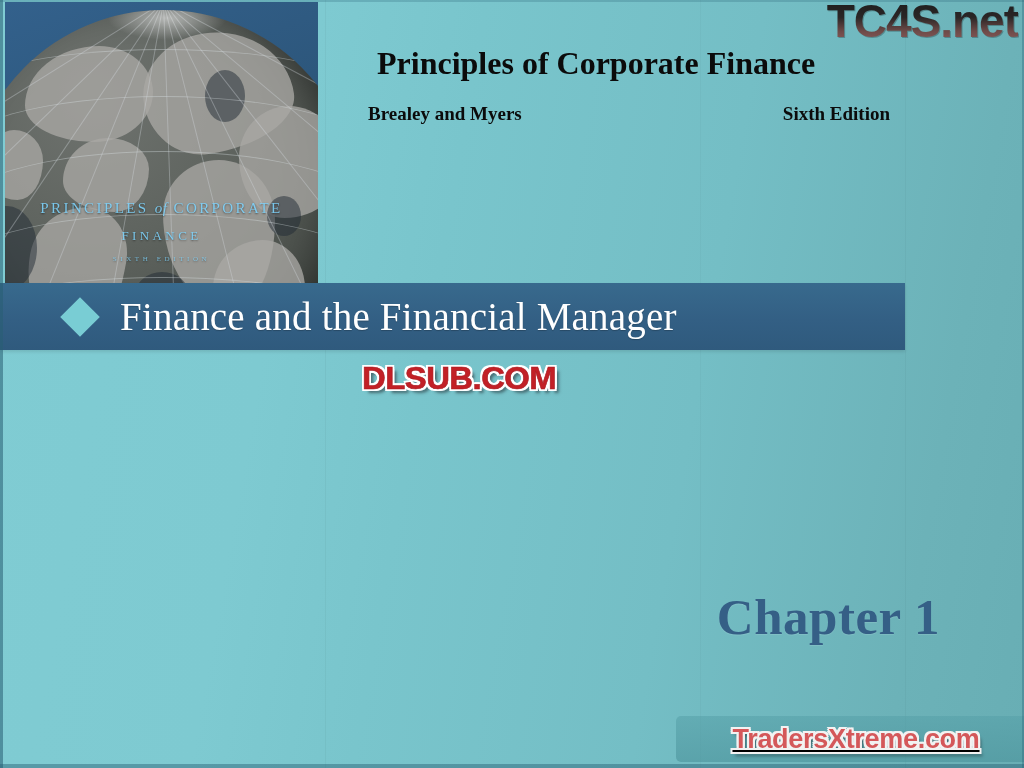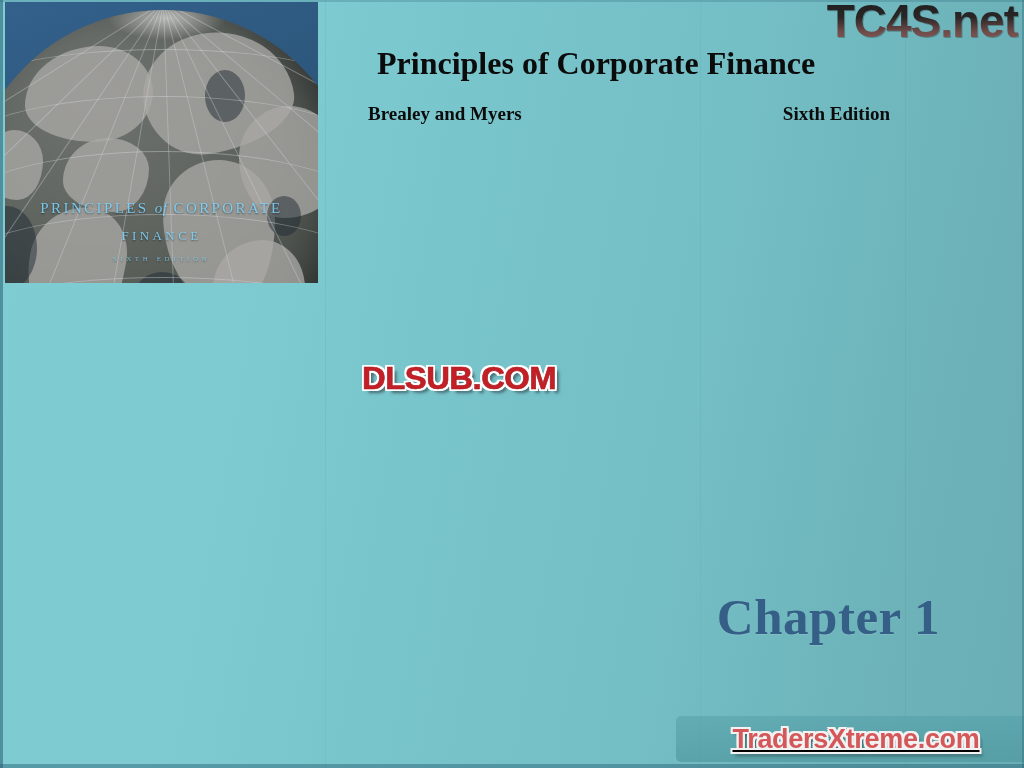--- a/index.html
+++ b/index.html
@@ -376,20 +376,24 @@
   <div id="header-block">
     <h1 id="book-title">Principles of Corporate Finance</h1>
     <div id="byline-row">
       <span id="authors">Brealey and Myers</span>
       <span id="edition">Sixth Edition</span>
     </div>
   </div>
 
   <div id="tc4s-watermark">TC4S.net</div>
 
+  <div id="title-banner">
+    <div id="banner-bullet"></div>
+    <div id="banner-title">Finance and the Financial Manager</div>
+  </div>
 
   <div id="dlsub-watermark">DLSUB.COM</div>
 
   <div id="chapter-label">Chapter 1</div>
 
   <div id="tx-bar">
     <span id="tx-watermark">TradersXtreme.com</span>
   </div>
 
   <div class="edge-top"></div>

